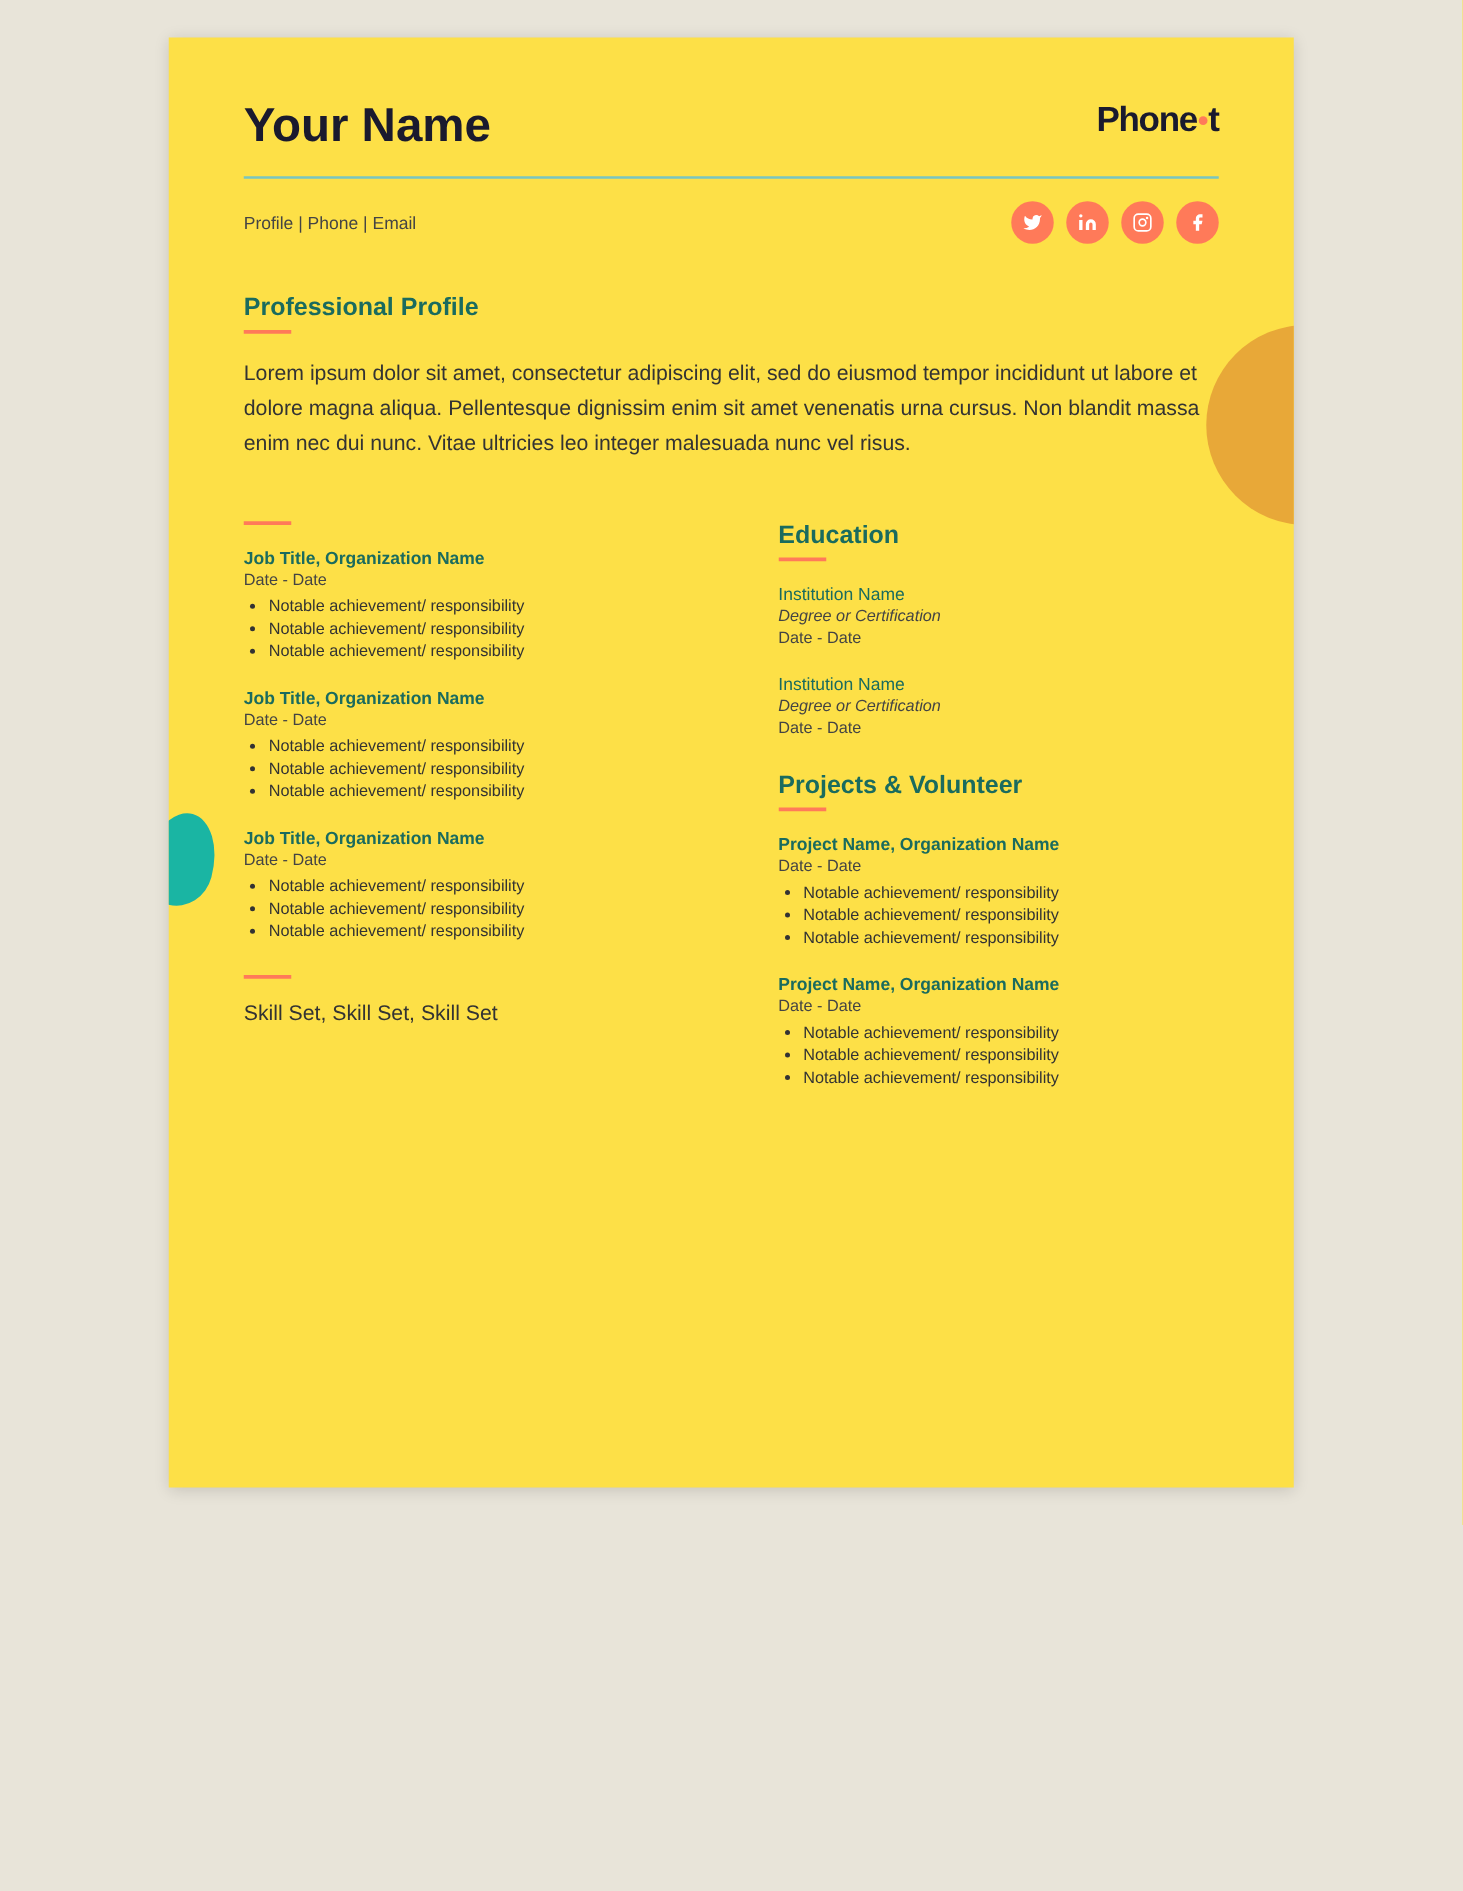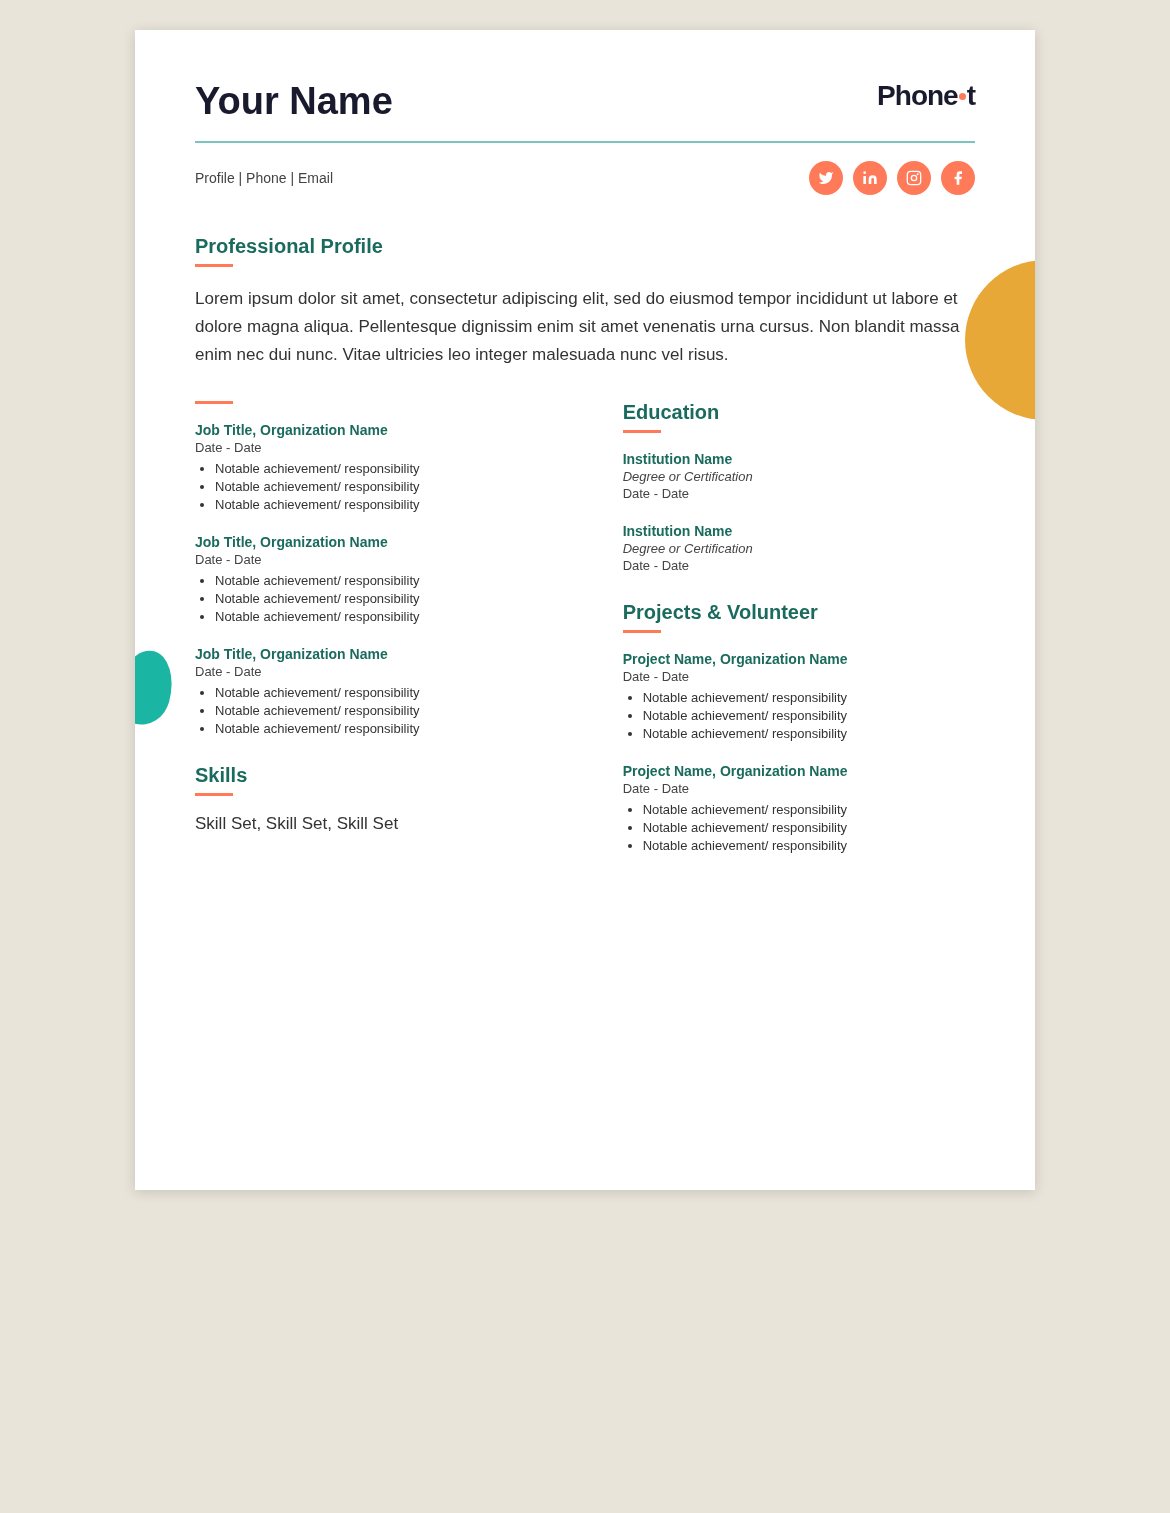--- a/index.html
+++ b/index.html
@@ -8,21 +8,21 @@
       background: #e8e4d9;
       display: flex;
       justify-content: center;
       align-items: flex-start;
       min-height: 100vh;
       padding: 30px 20px;
       font-family: Arial, sans-serif;
     }
 
     .page-wrapper {
-      background: #ffffff;
+      background: #fde047;
       width: 900px;
       min-height: 1160px;
       position: relative;
       box-shadow: 0 2px 12px rgba(0,0,0,0.15);
       overflow: hidden;
       padding: 50px 60px 60px 60px;
     }
 
     
     .deco-circle-orange {
@@ -128,21 +128,21 @@
 
     .section-underline {
       width: 38px;
       height: 3px;
       background: #ff7a59;
       margin-bottom: 18px;
     }
 
     
     .profile-section {
-      margin-bottom: 32px;
+      margin-bottom: 48px;
     }
 
     .profile-text {
       font-size: 17px;
       color: #333;
       line-height: 1.65;
     }
 
     
     .two-col {
@@ -187,21 +187,21 @@
       margin-bottom: 3px;
     }
 
     
     .edu-entry {
       margin-bottom: 22px;
     }
 
     .edu-institution {
       font-size: 14px;
-      font-weight: 700;
+      font-weight: 400;
       color: #1a6b5e;
       margin-bottom: 2px;
     }
 
     .edu-degree {
       font-size: 13px;
       font-style: italic;
       color: #444;
       margin-bottom: 2px;
     }
@@ -313,21 +313,20 @@
           <div class="entry-date">Date - Date</div>
           <ul class="entry-list">
             <li>Notable achievement/ responsibility</li>
             <li>Notable achievement/ responsibility</li>
             <li>Notable achievement/ responsibility</li>
           </ul>
         </div>
       </div>
 
       <div class="skills-section">
-        <div class="section-heading">Skills</div>
         <div class="section-underline"></div>
         <p class="skills-text">Skill Set, Skill Set, Skill Set</p>
       </div>
 
     </div>
 
     <div class="col-right">
 
       <div>
         <div class="section-heading">Education</div>

